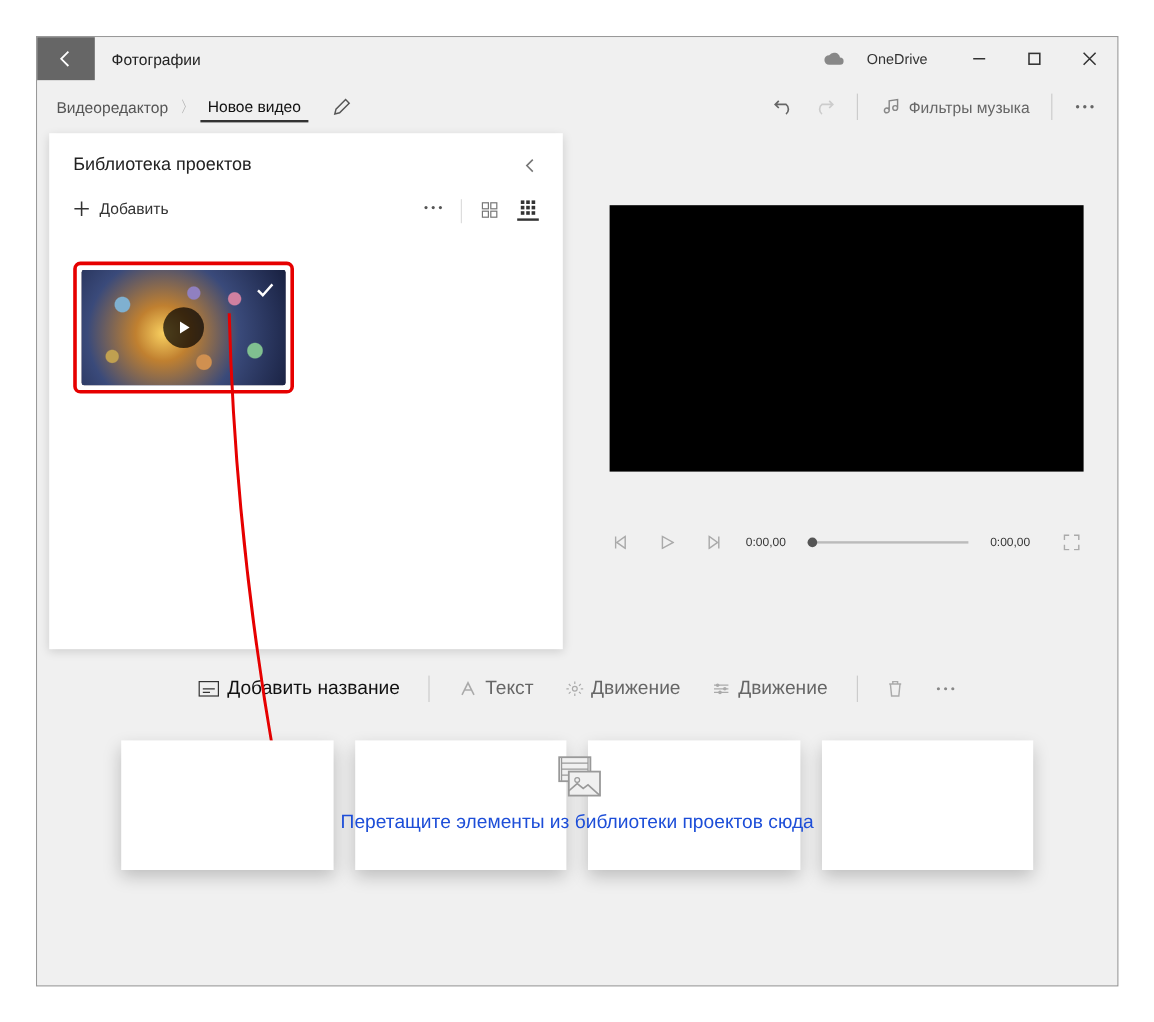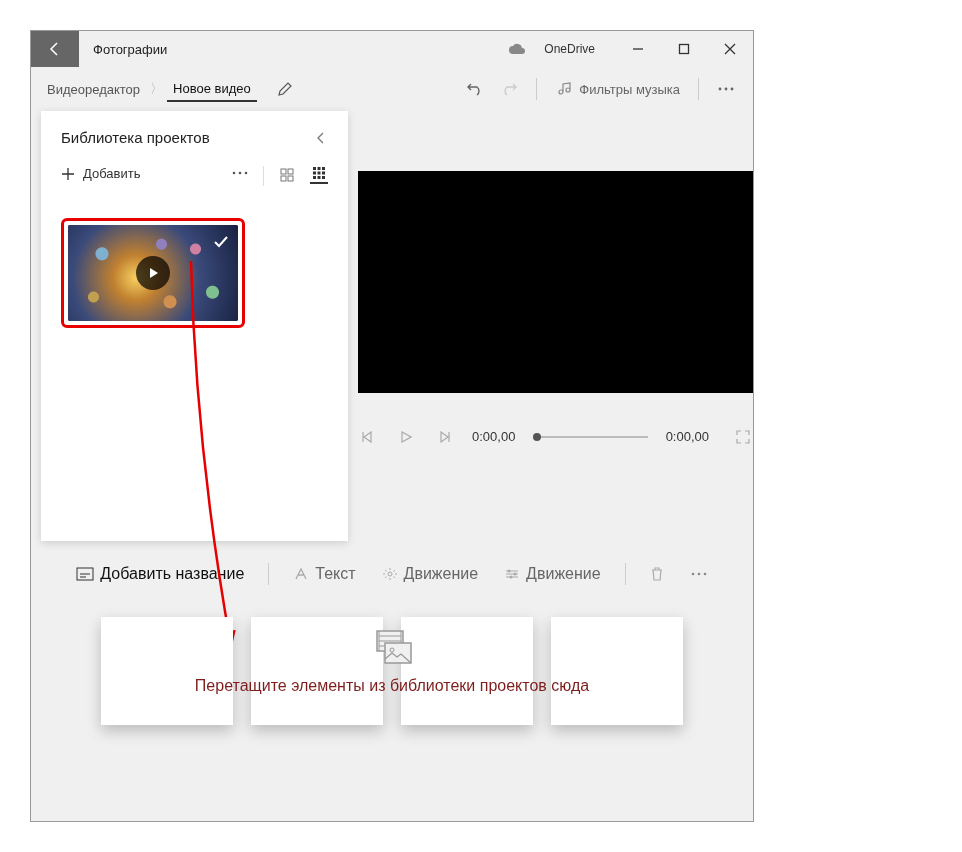--- a/index.html
+++ b/index.html
@@ -1,17 +1,17 @@
 <!DOCTYPE html>
 <html><head>
 <meta charset="utf-8">
 <style>
 *{box-sizing:border-box;margin:0;padding:0;font-family:"Segoe UI",Arial,sans-serif;user-select:none}
 body{background:#fff;width:962px;height:852px;overflow:hidden;position:relative}
-.window{position:absolute;left:30px;top:30px;width:724px;height:792px;border:1px solid #999;background:#f0f0f0;display:flex;flex-direction:column}
+.window{position:absolute;left:30px;top:30px;width:902px;height:792px;border:1px solid #999;background:#f0f0f0;display:flex;flex-direction:column}
 .titlebar{height:36px;display:flex;align-items:center;background:#f0f0f0}
 .back-btn{width:48px;height:36px;background:#666;display:flex;align-items:center;justify-content:center;color:#fff}
 .app-title{padding-left:14px;font-size:13px;color:#222}
 .spacer{flex:1}
 .onedrive{display:flex;align-items:center;gap:18px;font-size:12px;color:#333;margin-right:20px}
 .win-controls{display:flex}
 .win-btn{width:46px;height:36px;display:flex;align-items:center;justify-content:center;color:#333}
 .toolbar{height:44px;display:flex;align-items:center;padding:0 10px;background:#f0f0f0;font-size:13px;color:#555}
 .crumb{padding:4px 6px}
 .crumb.active{color:#111;border-bottom:2px solid #333;font-weight:500}
@@ -32,36 +32,36 @@
 .view-btn{width:18px;height:18px;display:flex;align-items:center;justify-content:center;color:#666}
 .view-btn.active{border-bottom:2px solid #333;padding-bottom:2px}
 .thumb-wrap{display:inline-block;border:3px solid #e60000;border-radius:6px;padding:4px;position:relative}
 .thumb{width:170px;height:96px;position:relative;background:#1a1a3a;border-radius:2px;overflow:hidden}
 .thumb-bg{position:absolute;inset:0;background:radial-gradient(circle at 40% 55%,#f8d060 0%,#c08030 20%,#3a4a7a 55%,#182040 100%)}
 .thumb-bg::before{content:"";position:absolute;inset:0;background:radial-gradient(circle at 20% 30%,#7fb0d0 0 6px,transparent 7px),radial-gradient(circle at 75% 25%,#d080a0 0 5px,transparent 6px),radial-gradient(circle at 85% 70%,#80c090 0 6px,transparent 7px),radial-gradient(circle at 15% 75%,#c0a050 0 5px,transparent 6px),radial-gradient(circle at 55% 20%,#9080c0 0 5px,transparent 6px),radial-gradient(circle at 60% 80%,#d09050 0 6px,transparent 7px)}
 .play-circle{position:absolute;left:50%;top:50%;transform:translate(-50%,-50%);width:34px;height:34px;border-radius:50%;background:rgba(0,0,0,0.7);display:flex;align-items:center;justify-content:center}
 .check{position:absolute;right:6px;top:6px;color:#fff;width:22px;height:22px;display:flex;align-items:center;justify-content:center}
 .preview{flex:1;display:flex;flex-direction:column;align-items:center;padding-top:60px}
 .video-box{width:395px;height:222px;background:#000}
-.pv-controls{width:395px;display:flex;align-items:center;gap:18px;margin-top:36px;color:#888;font-size:13px}
+.pv-controls{width:395px;display:flex;align-items:center;gap:18px;margin-top:52px;color:#888;font-size:10px}
 .pv-btn{width:20px;display:flex;justify-content:center}
 .time{color:#333}
 .prog{flex:1;height:2px;background:#bbb;position:relative}
 .prog::before{content:"";position:absolute;left:0;top:-3px;width:8px;height:8px;border-radius:50%;background:#555}
 .fs{margin-left:6px}
 .edit-bar{height:46px;display:flex;align-items:center;justify-content:center;gap:6px;font-size:16px;color:#666;margin-top:10px}
 .eb-btn{display:flex;align-items:center;gap:6px;padding:4px 10px}
 .eb-btn.active{color:#111}
 .eb-sep{width:1px;height:22px;background:#ccc;margin:0 8px}
 .timeline{flex:1;position:relative;padding:20px 70px}
 .tl-slots{display:flex;gap:18px;justify-content:center}
 .slot{width:190px;height:108px;background:#fff;box-shadow:0 6px 14px rgba(0,0,0,0.22)}
 .tl-overlay{position:absolute;left:0;right:0;top:32px;display:flex;flex-direction:column;align-items:center;pointer-events:none}
 .tl-icon{color:#888;margin-bottom:10px}
-.tl-text{font-size:16px;color:#7f1d1d}
+.tl-text{font-size:16px;color:#1d4ed8}
 .arrow-svg{position:absolute;left:60px;top:140px;pointer-events:none}
 svg{display:block}
 </style>
 </head>
 <body>
 
 <div class="window">
 
   <div class="titlebar">
     <div class="back-btn">

